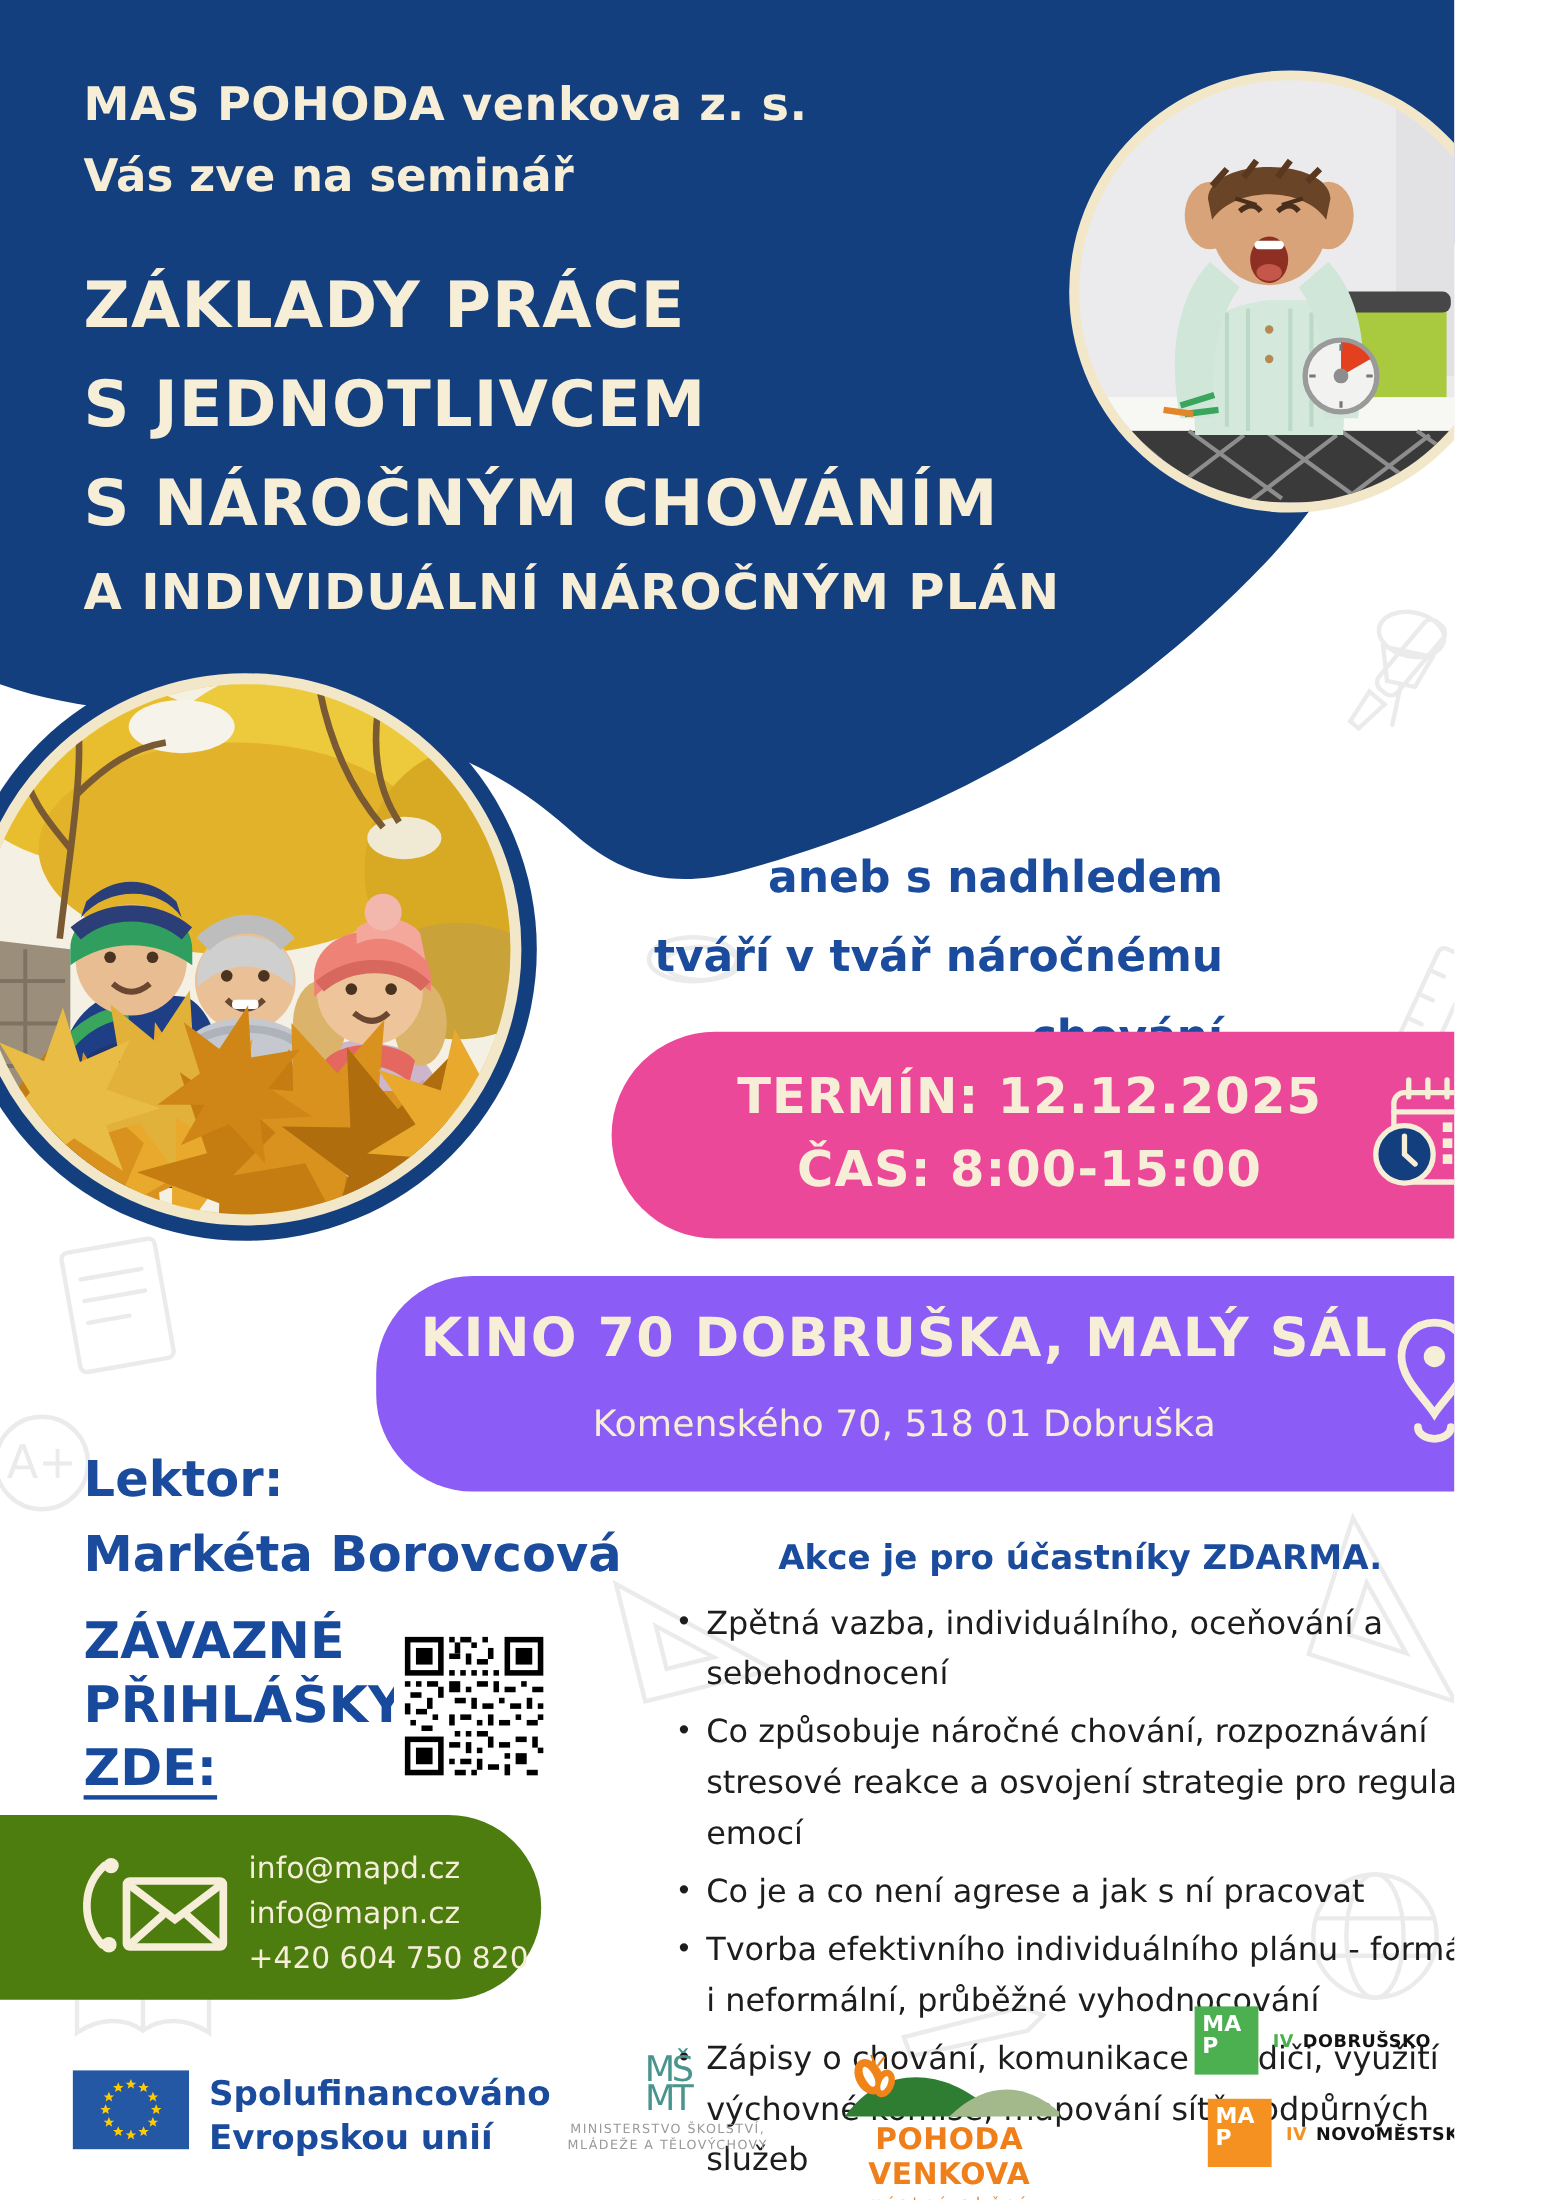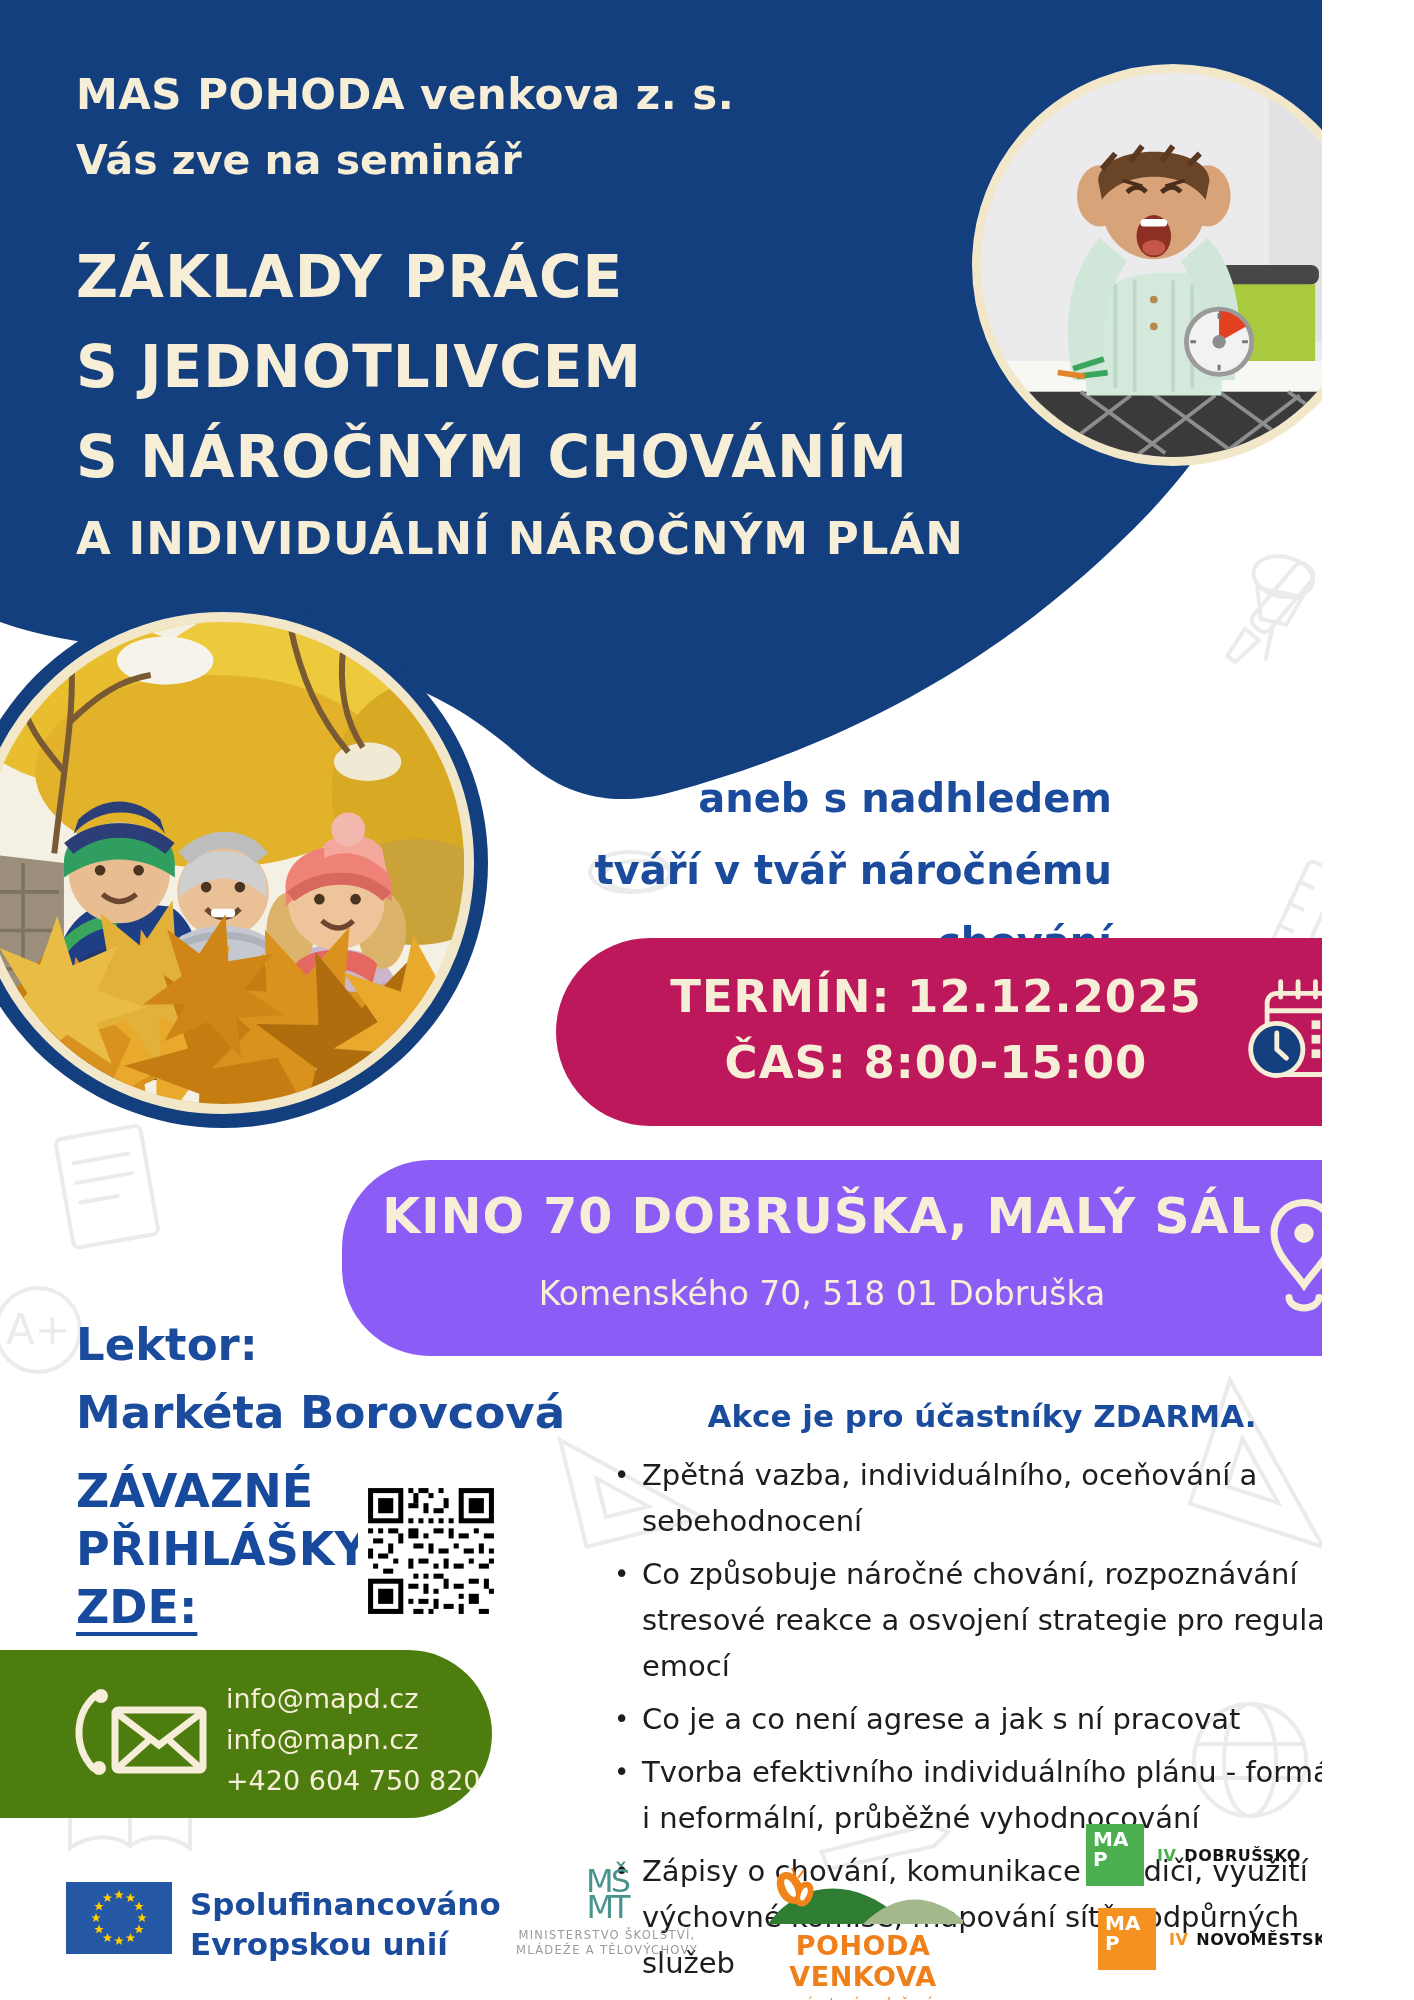--- a/index.html
+++ b/index.html
@@ -27,21 +27,21 @@
              background:#143f7e;z-index:4;display:flex;align-items:center;justify-content:center;}
   .kids-circle{width:482px;height:482px;border-radius:50%;border:10px solid #f3e7c9;
                overflow:hidden;background:#e9c433;}
   .photo-svg{display:block;width:100%;height:100%;}
 
   
   .tagline{left:420px;top:762px;width:692px;text-align:right;z-index:5;
            color:#1b4b9c;font-weight:bold;font-size:40px;line-height:72px;}
 
   
-  .date-banner{left:556px;top:938px;width:858px;height:188px;background:#be185d;
+  .date-banner{left:556px;top:938px;width:858px;height:188px;background:#ec4899;
                border-radius:94px 0 0 94px;z-index:5;}
   .date-text{position:absolute;left:60px;top:26px;width:640px;text-align:center;
              color:#f7eed7;font-weight:bold;font-size:45px;line-height:66px;letter-spacing:1px;}
   .cal-icon{position:absolute;right:56px;top:36px;width:116px;height:116px;}
 
   .venue-banner{left:342px;top:1160px;width:1072px;height:196px;background:#8b5cf6;
                 border-radius:88px 0 0 88px;z-index:5;}
   .venue-line1{position:absolute;left:40px;top:28px;width:880px;text-align:center;
                color:#f7eed7;font-weight:bold;font-size:49px;letter-spacing:1px;}
   .venue-line2{position:absolute;left:40px;top:114px;width:880px;text-align:center;

